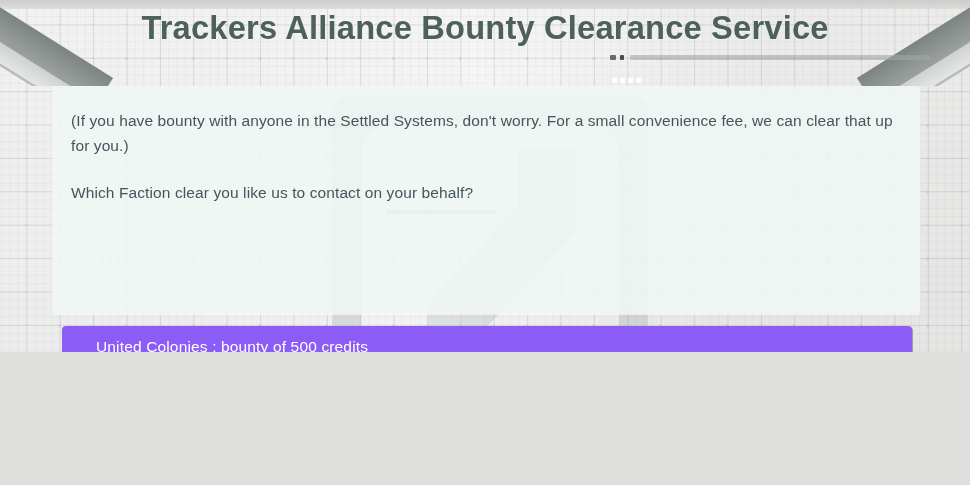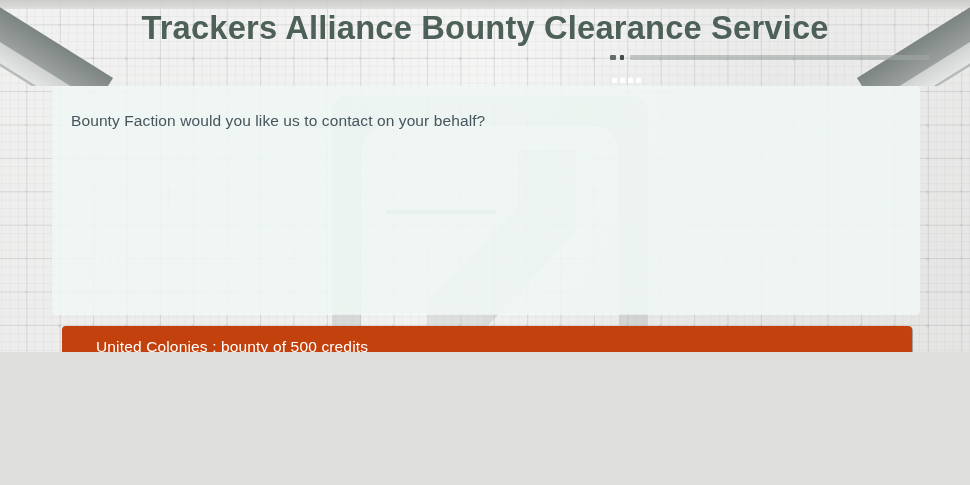--- a/index.html
+++ b/index.html
@@ -122,21 +122,21 @@
   .panel-body p:last-child{margin-bottom:0;}
 
   
   .options{
     position:absolute;left:62px;top:326px;width:850px;
   }
   .opt{
     position:relative;
     height:41px;
     border-radius:4px;
-    background:#c2410c;
+    background:#8b5cf6;
     display:flex;align-items:center;
     padding-left:34px;
     color:#ffffff;
     font-size:15.5px;
     letter-spacing:.15px;
     box-shadow:1px 1px 0 rgba(95,105,102,.55);
     cursor:pointer;
   }
 </style>
 </head>
@@ -222,21 +222,22 @@
       <i></i>
       <i></i>
     </div>
   <div class="streak" style="left:600px;top:429px;width:180px;height:3px;background:rgba(210,234,228,.5);"></div>
   <div class="streak" style="left:0px;top:431px;width:128px;height:3px;background:rgba(212,234,229,.5);"></div>
 
   <div class="title">Trackers Alliance Bounty Clearance Service</div>
 
   <div class="panel">
     <div class="panel-body">
-      <p>Bounty Faction would you like us to contact on your behalf?</p>
+      <p>(If you have bounty with anyone in the Settled Systems, don't worry. For a small convenience fee, we can clear that up for you.)</p>
+      <p>Which Faction clear you like us to contact on your behalf?</p>
     </div>
   </div>
 
   <div class="options">
     <div class="opt">
       <span>United Colonies : bounty of 500 credits</span>
     </div>
   </div>
 
 </div>

